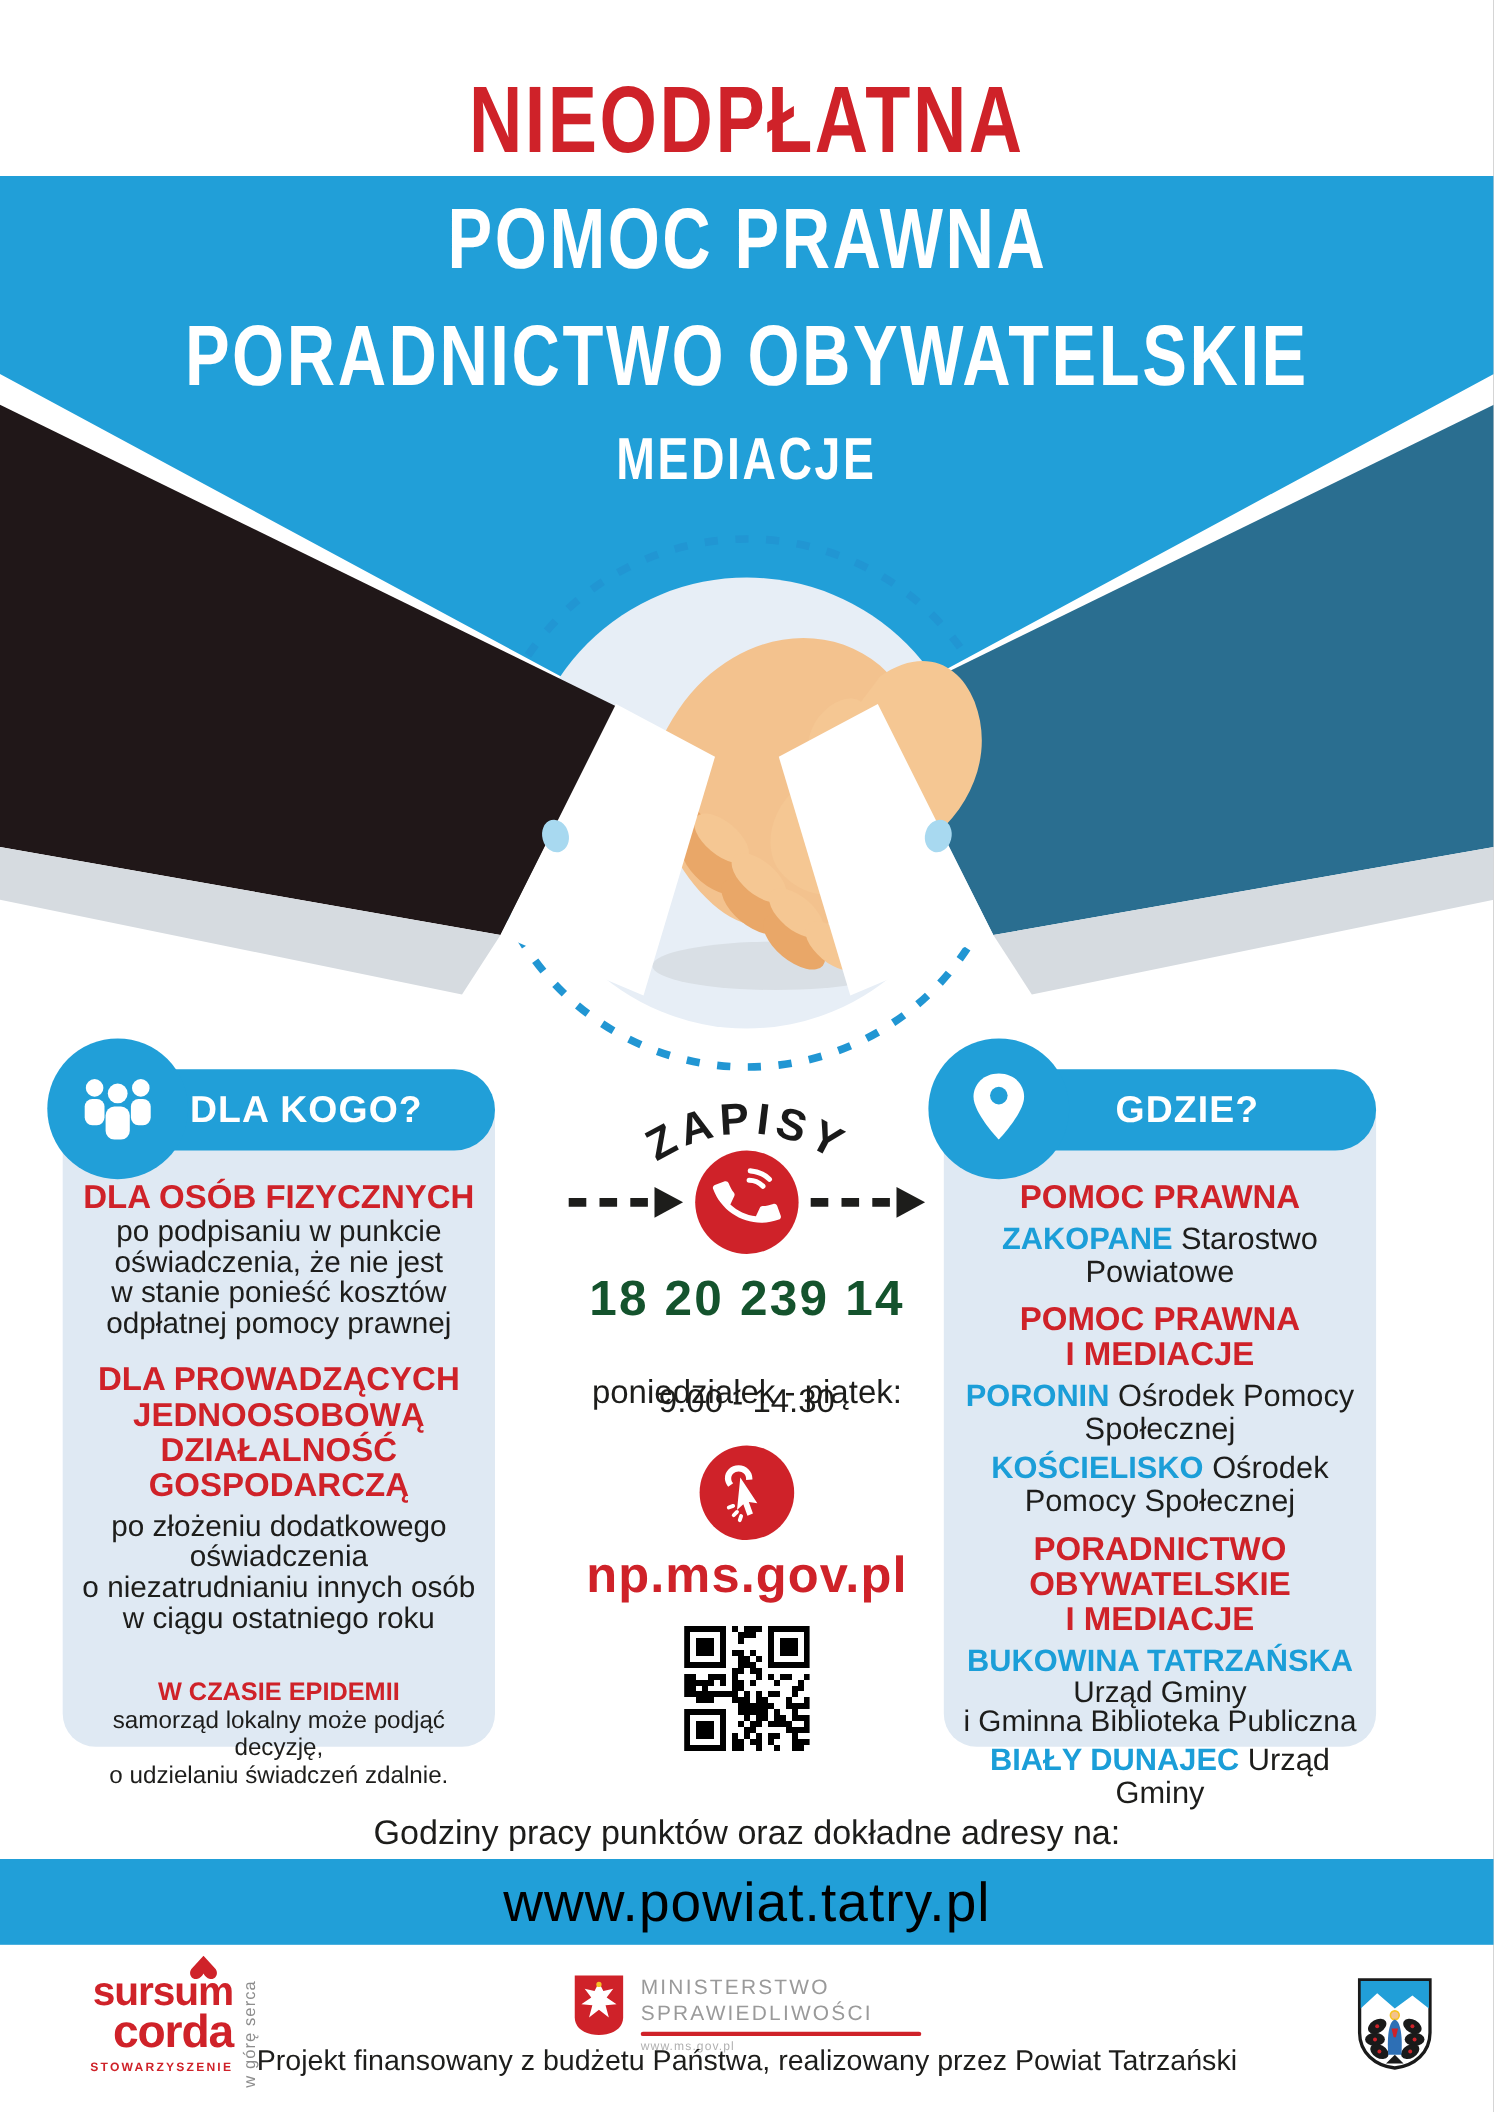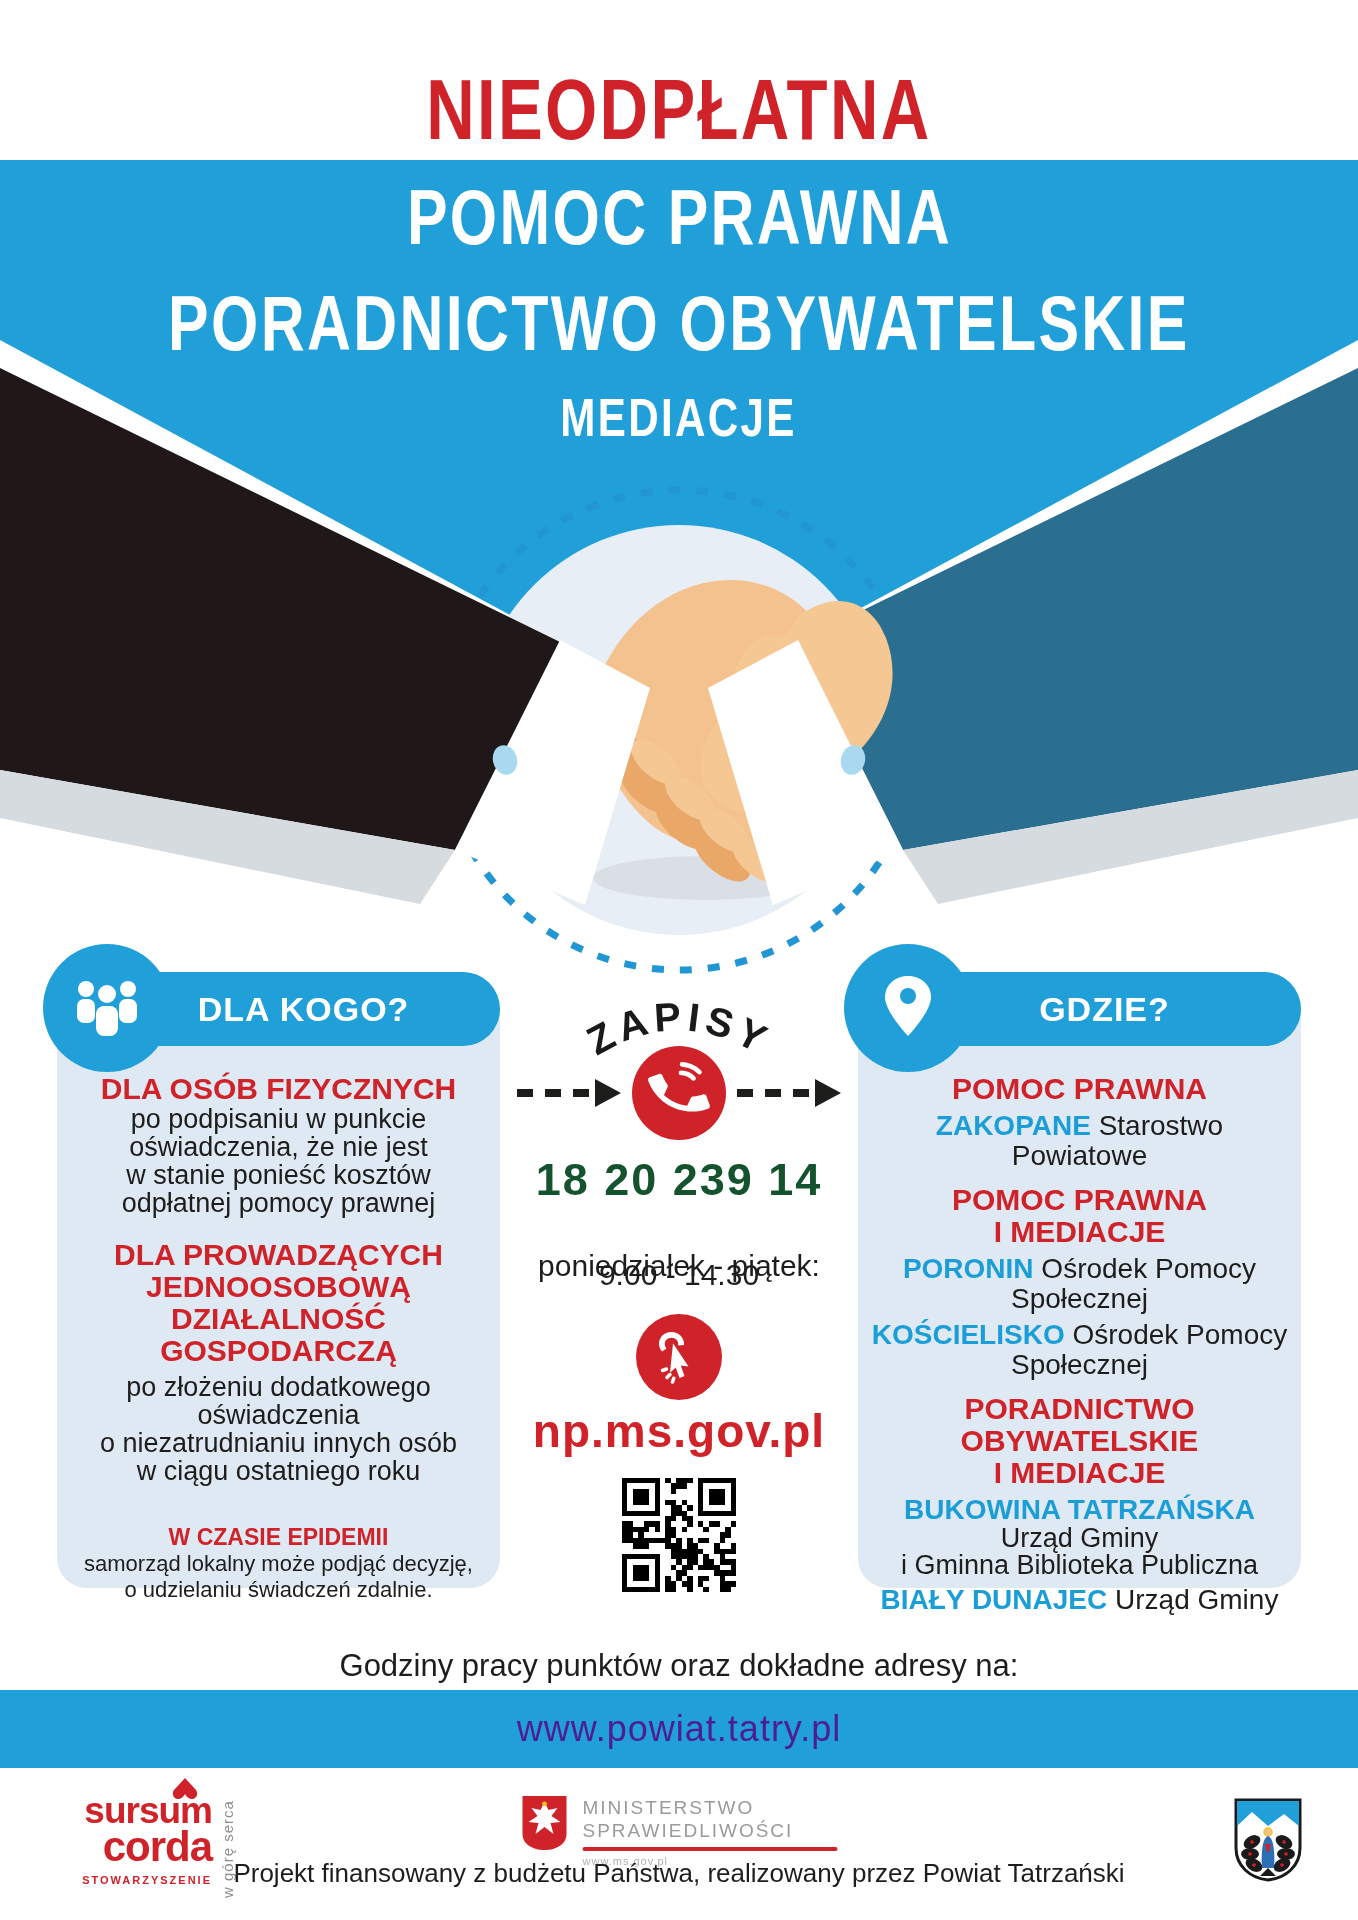--- a/index.html
+++ b/index.html
@@ -12,21 +12,21 @@
   .center-line{position:absolute;left:0;width:100%;text-align:center;line-height:1;}
   
   .title-top{top:66px;font-size:86px;font-weight:bold;color:#cf2229;z-index:4;}
   
   .banner-line{color:#ffffff;font-weight:bold;z-index:2;}
   .banner-1{top:178px;font-size:78px;}
   .banner-2{top:284px;font-size:78px;}
   .banner-3{top:390px;font-size:54px;}
   .illu{position:absolute;top:160px;left:0;width:1358px;height:840px;z-index:1;pointer-events:none;}
   
-  .panel{position:absolute;top:985px;width:443px;height:603px;background:#dfe9f3;border-radius:30px;z-index:3;}
+  .panel{position:absolute;top:985px;width:393px;height:603px;background:#dfe9f3;border-radius:30px;z-index:3;}
   .panel-left{left:57px;}
   .panel-right{left:858px;}
   .panel-pill{
     position:absolute;top:-13px;left:50px;right:0;height:74px;background:#219fd8;
     border-radius:37px;color:#fff;font-weight:bold;font-size:34px;
     display:flex;align-items:center;justify-content:center;letter-spacing:1px;
   }
   .panel-circle{
     position:absolute;top:-41px;left:-14px;width:128px;height:128px;border-radius:50%;
     background:#219fd8;display:flex;align-items:center;justify-content:center;
@@ -55,21 +55,21 @@
     background:#cf2229;display:flex;align-items:center;justify-content:center;z-index:3;
   }
   .np-url{top:1408px;color:#cf2229;font-weight:bold;font-size:46px;letter-spacing:1px;z-index:3;}
   .qr{position:absolute;left:622px;top:1478px;width:114px;height:114px;z-index:3;}
   
   .hours-info{top:1650px;color:#1d1d1b;font-size:31px;z-index:3;}
   .url-bar{
     position:absolute;left:0;top:1690px;width:100%;height:78px;background:#219fd8;
     display:flex;align-items:center;justify-content:center;z-index:3;
   }
-  .url-bar span{color:#4c1d95;font-size:36px;letter-spacing:1px;}
+  .url-bar span{color:#000000;font-size:50px;letter-spacing:1px;}
   
   .sursum{position:absolute;left:62px;top:1794px;width:150px;text-align:right;z-index:3;}
   .sursum .l1{color:#cf2229;font-weight:bold;font-size:37px;line-height:34px;letter-spacing:-1px;}
   .sursum .l2{color:#cf2229;font-weight:bold;font-size:42px;line-height:38px;letter-spacing:-1px;}
   .sursum .sub{color:#cf2229;font-weight:bold;font-size:11px;letter-spacing:2px;margin-top:8px;}
   .sursum .heart{position:absolute;top:-16px;right:14px;}
   .sursum .side{
     position:absolute;right:-24px;top:-6px;height:110px;color:#8d8d8d;font-size:15px;
     writing-mode:vertical-rl;transform:rotate(180deg);letter-spacing:1px;text-align:left;
   }

